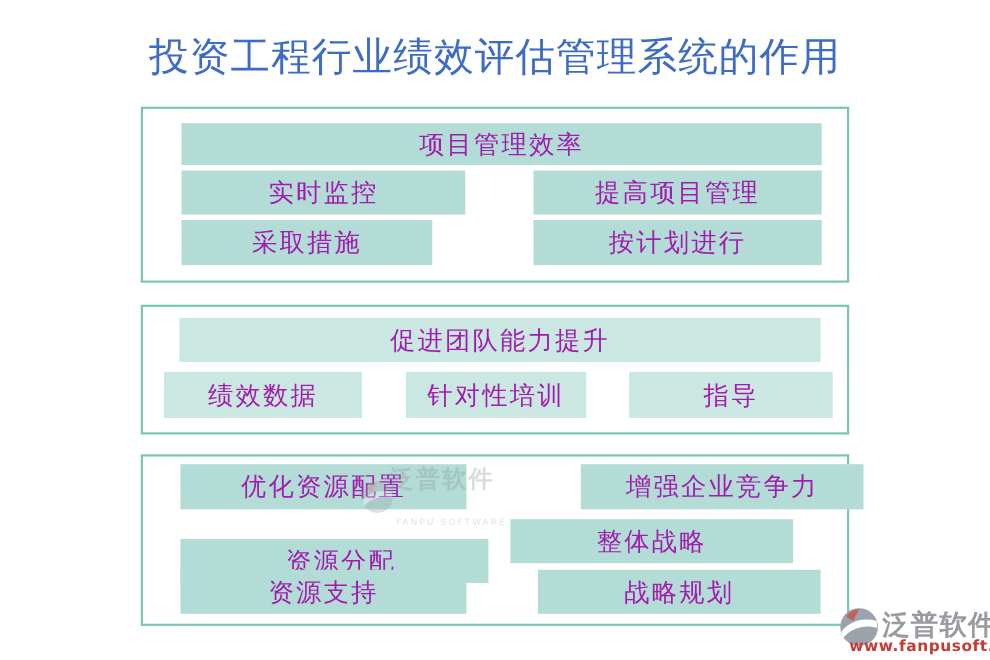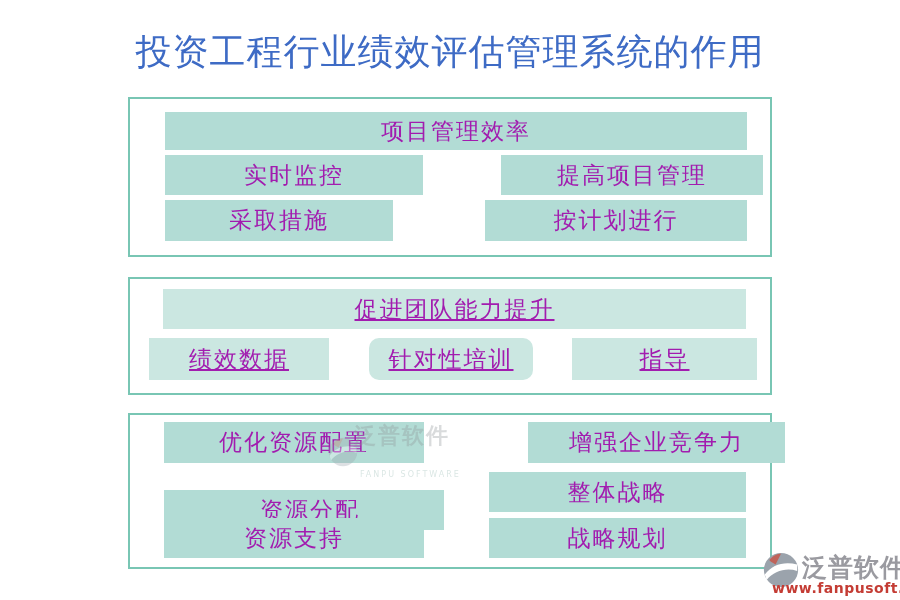--- a/index.html
+++ b/index.html
@@ -16,37 +16,37 @@
     position:absolute;border:2px solid #79c6b4;background:#ffffff;box-sizing:border-box;
   }
   #section-1{left:128px;top:97px;width:644px;height:160px;}
   #section-2{left:128px;top:277px;width:644px;height:118px;}
   #section-3{left:128px;top:413px;width:644px;height:156px;}
   .box{
     position:absolute;background:#b2dcd5;display:flex;align-items:center;justify-content:center;
     color:#a21caf;font-size:23px;letter-spacing:2px;box-sizing:border-box;
     font-family:"DejaVu Serif", serif;
   }
-  .box.light{background:#cbe7e1;text-decoration:underline;}
+  .box.light{background:#cbe7e1;}
   
   #s1-header{left:165px;top:112px;width:582px;height:38px;}
   #s1-i0{left:165px;top:155px;width:258px;height:40px;}
-  #s1-i1{left:485px;top:155px;width:262px;height:40px;margin-left:16px;}
+  #s1-i1{left:485px;top:155px;width:262px;height:40px;}
   #s1-i2{left:165px;top:200px;width:228px;height:41px;}
   #s1-i3{left:485px;top:200px;width:262px;height:41px;}
   
   #s2-header{left:163px;top:289px;width:583px;height:40px;}
   #s2-i0{left:149px;top:338px;width:180px;height:42px;}
-  #s2-i1{left:369px;top:338px;width:164px;height:42px;border-radius:10px;}
+  #s2-i1{left:369px;top:338px;width:164px;height:42px;}
   #s2-i2{left:572px;top:338px;width:185px;height:42px;}
   
   #s3-i0{left:164px;top:422px;width:260px;height:41px;}
   #s3-i1{left:489px;top:422px;width:257px;height:41px;margin-left:39px;}
   #s3-i2{left:164px;top:490px;width:280px;height:40px;padding-left:12px;}
-  #s3-i3{left:489px;top:472px;width:257px;height:40px;}
+  #s3-i3{left:464px;top:472px;width:257px;height:40px;}
   #s3-i4{left:164px;top:518px;width:260px;height:40px;}
   #s3-i5{left:489px;top:518px;width:257px;height:40px;}
 
   
   .watermark{
     position:absolute;left:322px;top:421px;width:150px;height:52px;opacity:0.33;z-index:5;
     pointer-events:none;
   }
   .watermark .wm-logo{position:absolute;left:6px;top:16px;width:30px;height:30px;}
   .watermark .wm-text{

